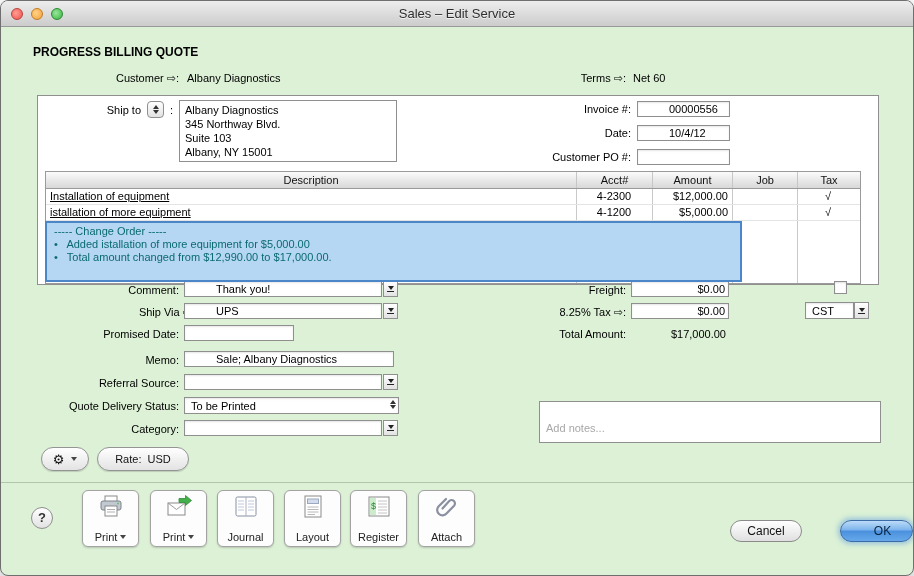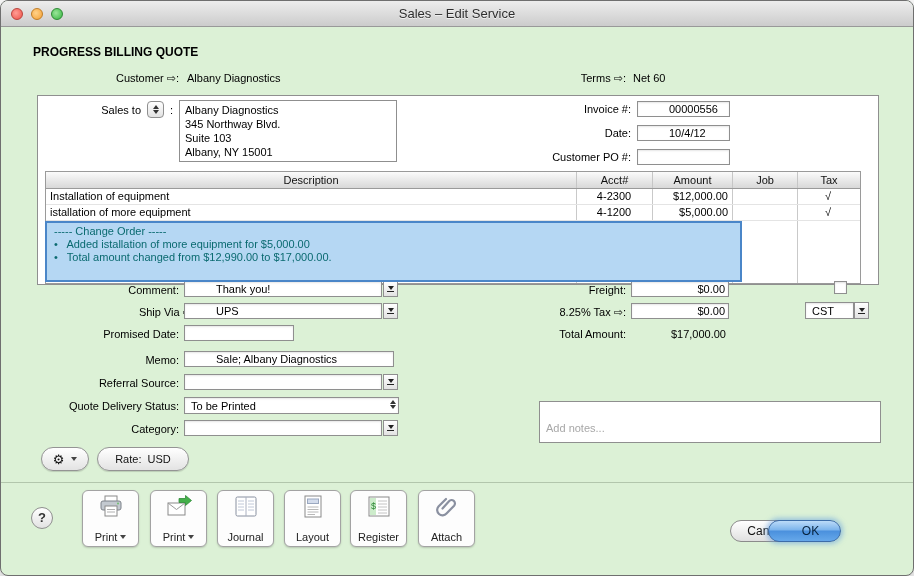--- a/index.html
+++ b/index.html
@@ -47,21 +47,21 @@
   .itable { position:absolute; left:44px; top:170px; width:816px; height:113px;
             background:#fff; border:1px solid #9a9a9a; }
   .thead { display:flex; height:17px; background:linear-gradient(#fbfbfb,#d8d8d8);
            border-bottom:1px solid #9a9a9a; }
   .th { font-size:11px; line-height:16px; text-align:center; color:#111; border-left:1px solid #c6c6c6; }
   .th:first-child { border-left:none; }
   .w-desc{width:530px;} .w-acct{width:76px;} .w-amt{width:80px;} .w-job{width:65px;} .w-tax{flex:1;}
   .vline { position:absolute; top:17px; bottom:0; width:1px; background:#c9c9c9; }
   .trow { position:absolute; left:0; width:100%; height:16px; border-bottom:1px solid #e4e4e4; }
   .td { position:absolute; top:1px; font-size:11px; white-space:nowrap; overflow:hidden; }
-  .td-desc{left:4px;width:522px;} .td-acct{left:530px;width:76px;text-align:center;}
+  .td-desc{left:4px;width:522px;text-decoration:underline;} .td-acct{left:530px;width:76px;text-align:center;}
   .td-amt{left:606px;width:76px;text-align:right;} .td-job{left:686px;width:65px;text-align:center;}
   .td-tax{left:751px;width:62px;text-align:center;}
 
   .tooltip { position:absolute; left:44px; top:220px; width:697px; height:61px; z-index:6;
              background:#b5d7f3; border:2px solid #4a86c8; color:#0a6a70;
              font-size:11px; line-height:13px; padding:2px 7px; }
   .tooltip div { white-space:pre; }
 
   .combo { position:absolute; background:#fff; border:1px solid #8f8f8f; font-size:11px;
            box-shadow:inset 0 1px 2px rgba(0,0,0,.10); cursor:pointer; }
@@ -92,21 +92,21 @@
   .caret { width:0; height:0; border-left:3px solid transparent; border-right:3px solid transparent;
            border-top:4px solid #444; margin-left:3px; }
 
   .help { position:absolute; left:30px; top:506px; width:22px; height:22px; border-radius:50%;
           background:linear-gradient(#ffffff,#e2e2e2); border:1px solid #8f8f8f;
           font-size:13px; font-weight:bold; color:#333; text-align:center; line-height:20px; cursor:pointer; }
 
   .btn { position:absolute; top:519px; height:22px; border-radius:11px; font-size:12px;
          text-align:center; line-height:20px; cursor:pointer; }
   .btn-cancel { left:729px; width:72px; background:linear-gradient(#ffffff,#e0e0e0); border:1px solid #8b8b8b; color:#111; }
-  .btn-ok { left:767px; width:73px; color:#07233f;
+  .btn-ok { left:839px; width:73px; color:#07233f;
             background:linear-gradient(#bcdbf8 0%,#7cb4ec 45%,#4a90dd 50%,#66a8ea 100%);
             border:1px solid #3c6ca8; box-shadow:0 0 5px 2px rgba(94,156,224,.55);padding-left:12px; }
 </style>
 </head>
 <body>
 
 <div class="window">
 
   <div class="titlebar">
     <span class="tl tl-red"></span>
@@ -116,21 +116,21 @@
   </div>
 
   <div class="txt" style="left:32px;top:44px;font-weight:bold;font-size:12px;">PROGRESS BILLING QUOTE</div>
   <div class="lbl" style="left:75px;top:71px;width:103px;">Customer ⇨:</div>
   <div class="txt" style="left:186px;top:71px;">Albany Diagnostics</div>
   <div class="lbl" style="left:545px;top:71px;width:80px;">Terms ⇨:</div>
   <div class="txt" style="left:632px;top:71px;">Net 60</div>
 
   <div class="panel"></div>
 
-  <div class="lbl" style="left:70px;top:103px;width:70px;">Sales to</div>
+  <div class="lbl" style="left:70px;top:103px;width:70px;">Ship to</div>
   <div class="stepper" style="left:146px;top:100px;">
     <span class="tri-up"></span>
     <span class="tri-dn"></span>
   </div>
   <div class="txt" style="left:169px;top:103px;">:</div>
   <div class="addr">Albany Diagnostics
 345 Northway Blvd.
 Suite 103
 Albany, NY 15001</div>
 

